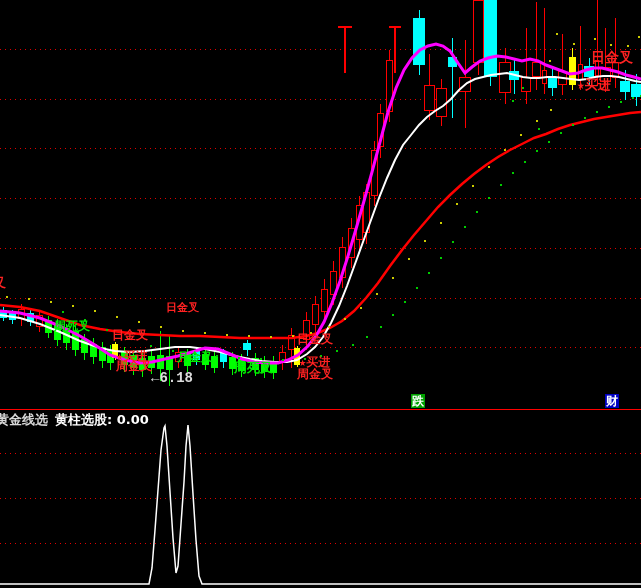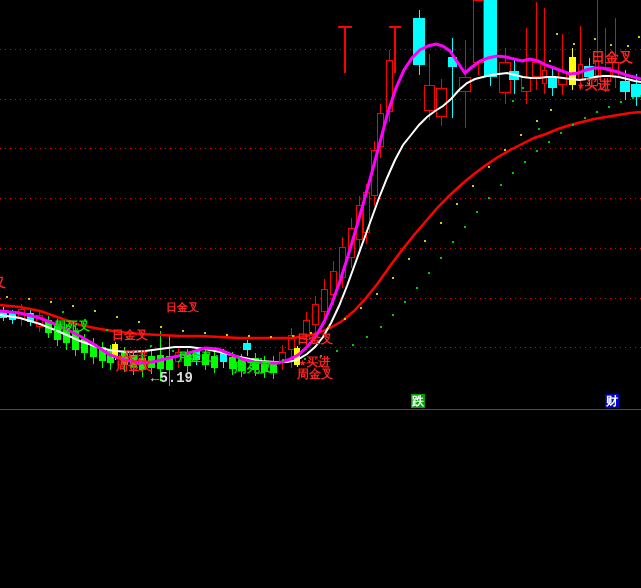--- a/index.html
+++ b/index.html
@@ -263,31 +263,45 @@
         <line x1="389" y1="27" x2="401" y2="27" stroke="#ff0000" stroke-width="2"></line>
       </svg>
     <div id="annotations" class="layer">
         <div class="ann" style="left: -7px; top: 277px; color: rgb(255, 34, 34); font-size: 13px;">叉</div>
         <div class="ann" style="left: 166px; top: 303px; color: rgb(255, 34, 34); font-size: 11px;">日金叉</div>
         <div class="ann" style="left: 54px; top: 321px; color: rgb(0, 238, 0); font-size: 12px;">周死叉</div>
         <div class="ann" style="left: 112px; top: 330px; color: rgb(255, 34, 34); font-size: 12px;">日金叉</div>
         <div class="ann" style="left: 116px; top: 351px; color: rgb(255, 34, 34); font-size: 12px;">★买进</div>
         <div class="ann" style="left: 116px; top: 361px; color: rgb(255, 34, 34); font-size: 12px;">周金叉</div>
         <div class="ann" style="left: 177px; top: 352px; color: rgb(0, 238, 0); font-size: 12px;">月金叉</div>
-        <div class="ann" style="left: 151px; top: 371px; color: rgb(221, 221, 221); font-size: 14px;">←5.19</div>
+        <div class="ann" style="left: 151px; top: 371px; color: rgb(221, 221, 221); font-size: 14px;">←6.18</div>
         <div class="ann" style="left: 234px; top: 362px; color: rgb(0, 238, 0); font-size: 13px;">周死叉</div>
         <div class="ann" style="left: 297px; top: 334px; color: rgb(255, 34, 34); font-size: 12px;">日金叉</div>
         <div class="ann" style="left: 299px; top: 357px; color: rgb(255, 34, 34); font-size: 12px;">★买进</div>
         <div class="ann" style="left: 297px; top: 369px; color: rgb(255, 34, 34); font-size: 12px;">周金叉</div>
         <div class="ann" style="left: 591px; top: 51px; color: rgb(255, 34, 34); font-size: 14px;">日金叉</div>
         <div class="ann" style="left: 577px; top: 79px; color: rgb(255, 34, 34); font-size: 13px;">★买进</div>
       </div>
   </div>
 
   <div id="status-bar">
     <span class="badge" id="badge-0" style="left: 411px; background: rgb(0, 160, 0);">跌</span>
     <span class="badge" id="badge-1" style="left: 605px; background: rgb(0, 0, 192);">财</span>
   </div>
 
   <div id="separator" style="background: rgb(255, 0, 0);"></div>
 
+  <div id="indicator-panel">
+    <div id="ind-grid" class="layer">
+        <div class="gridline" style="top: 43px;"></div>
+        <div class="gridline" style="top: 88px;"></div>
+        <div class="gridline" style="top: 133px;"></div>
+      </div>
+    <svg id="ind-svg" width="641" height="178">
+        <polyline points="0,174 149,174 152,158 155,120 158,80 161,40 164,18 165,16 167,36 170,82 173,128 176,163 178,156 181,114 184,72 186,36 188,15 190,36 193,84 196,130 199,166 202,174 641,174" fill="none" stroke="#ffffff" stroke-width="1.5"></polyline>
+      </svg>
+    <div id="indicator-label">
+      <span id="ind-name" style="color: rgb(216, 216, 216);">黄金线选</span><span class="sep"></span><span id="ind-series-label" style="color: rgb(255, 255, 255);">黄柱选股:</span>
+      <span id="ind-series-value" style="color: rgb(255, 255, 255);">0.00</span>
+    </div>
+  </div>
 
 </div>
 
 </body></html>

